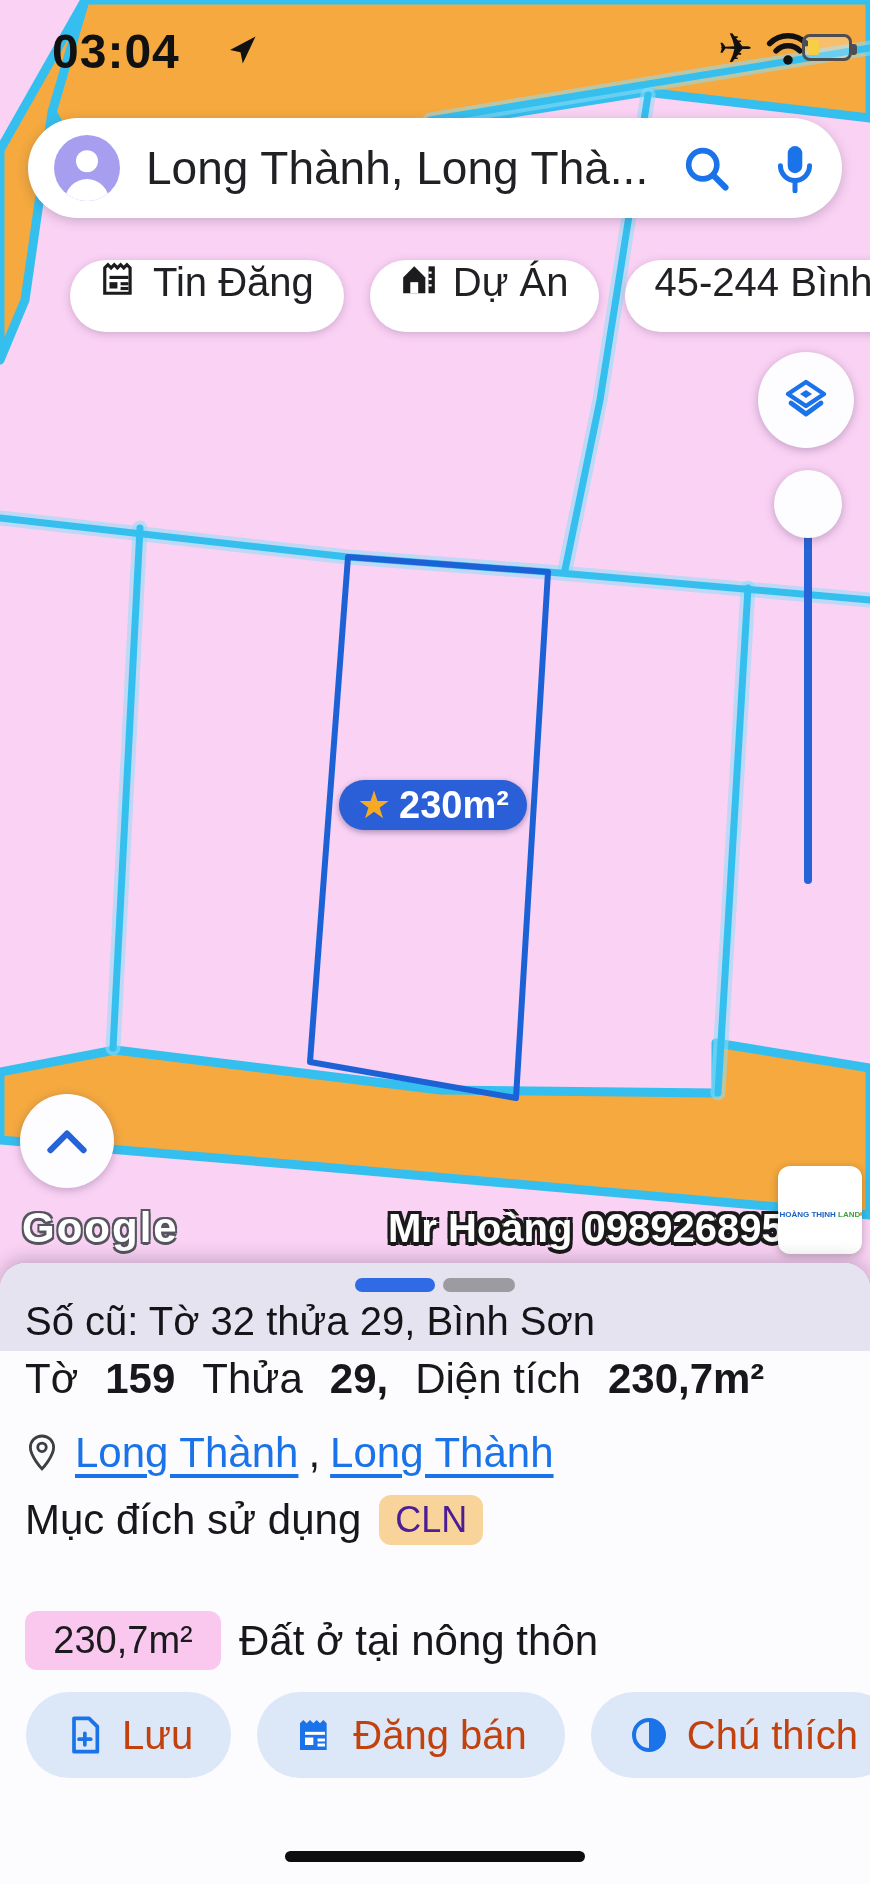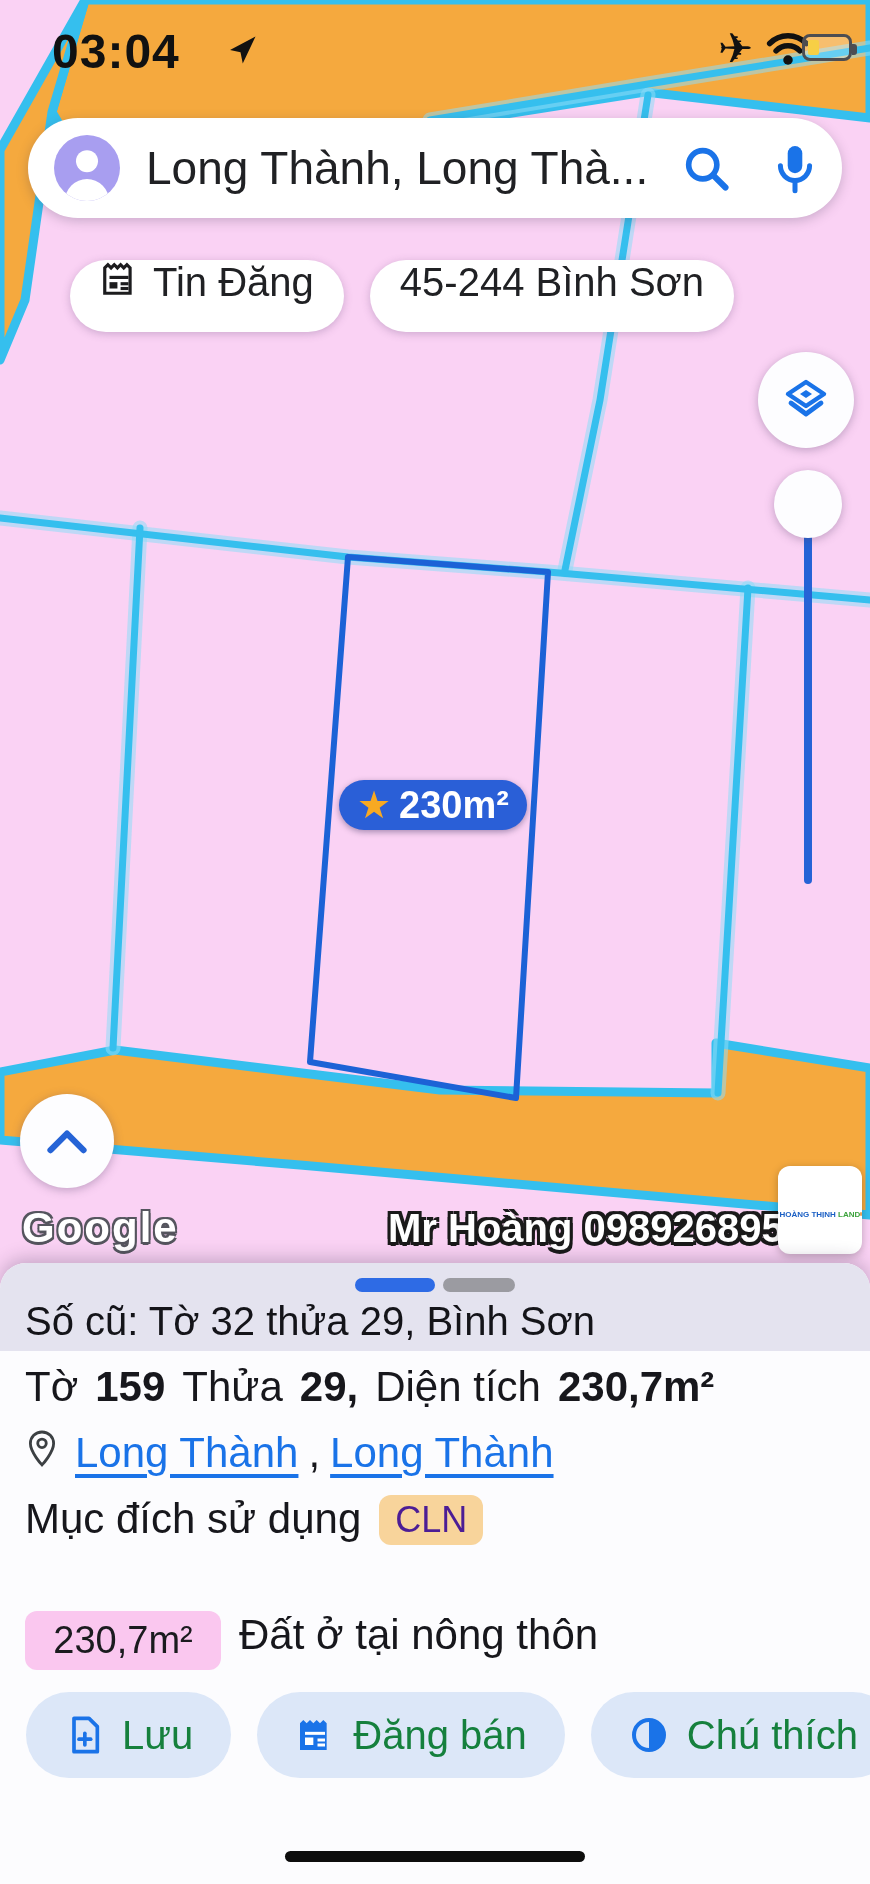--- a/index.html
+++ b/index.html
@@ -48,33 +48,33 @@
   .brand-caption .b{color:#1a5fc4;} .brand-caption .g{color:#3da33d;}
   .brand-tag{width:64px;height:4px;border-radius:2px;background:#e8882a;margin-top:2px;opacity:.8;}
 
   
   .sheet{left:0;top:1263px;width:870px;height:621px;background:#fcfcfe;border-radius:26px 26px 0 0;box-shadow:0 -4px 18px rgba(40,30,60,.25);}
   .sheet-head{position:absolute;left:0;top:0;width:100%;height:88px;background:var(--row_bg,#e4e3ef);border-radius:26px 26px 0 0;}
   .handles{position:absolute;left:355px;top:15px;display:flex;gap:8px;}
   .handle{height:14px;border-radius:7px;}
   .handle.blue{width:80px;background:#2e6be5;}
   .handle.gray{width:72px;background:#9b9ba1;}
-  .row{position:absolute;left:25px;display:flex;font-size:42px;color:#17171c;white-space:nowrap;}
+  .row{position:absolute;left:25px;display:flex;align-items:center;font-size:42px;color:#17171c;white-space:nowrap;}
   .r1{top:36px;font-size:40px;color:#141419;}
-  .r2{top:100px;gap:17px;}
+  .r2{top:92px;gap:27px;}
   .r2 b{font-weight:700;}
   .r3{top:166px;gap:10px;}
   .link{color:#1a73e8;text-decoration:underline;text-underline-offset:7px;}
   .r4{top:232px;gap:18px;}
   .badge-purpose{background:var(--purpose_bg,#f8d49b);border-radius:12px;padding:4px 16px;font-size:36px;color:#4c1d95;}
   .r5{top:291px;}
   .r6{top:348px;gap:18px;}
   .badge-area{background:var(--area_bg,#fac7ef);border-radius:12px;min-width:196px;text-align:center;padding:8px 18px;font-size:38px;color:#1b1b1f;}
   .btn-row{position:absolute;left:26px;top:429px;display:flex;gap:26px;width:900px;}
-  .pill-btn{height:86px;border-radius:43px;background:var(--button_bg,#dce7f8);display:flex;align-items:center;gap:18px;padding:0 38px;font-size:40px;color:#15803d;white-space:nowrap;flex:0 0 auto;justify-content:center;}
+  .pill-btn{height:86px;border-radius:43px;background:var(--button_bg,#dce7f8);display:flex;align-items:center;gap:18px;padding:0 38px;font-size:40px;color:#c2410c;white-space:nowrap;flex:0 0 auto;justify-content:center;}
   .home-indicator{position:absolute;left:285px;top:588px;width:300px;height:11px;border-radius:6px;background:#0d0d0d;}
 </style>
 </head>
 <body>
 
 <div class="screen">
 
   <svg class="abs" width="870" height="1263" viewBox="0 0 870 1263" style="left:0;top:0">
     <rect x="0" y="0" width="870" height="1263" fill="#fad2f4"></rect>
     <g stroke="#35bfee" stroke-width="9" stroke-linejoin="round" fill="#f5a93e">
@@ -141,20 +141,31 @@
   <div class="abs chips">
     <div class="chip">
       <svg width="38" height="38" viewBox="0 0 24 24">
         <path d="M3,5 l2,-2 2,2 2,-2 2,2 2,-2 2,2 2,-2 2,2 v16 h-16 Z" fill="none" stroke="#1c1c1e" stroke-width="2"></path>
         <line x1="6" y1="11" x2="18" y2="11" stroke="#1c1c1e" stroke-width="2"></line>
         <rect x="6" y="14" width="5" height="4" fill="#1c1c1e"></rect>
         <line x1="13" y1="15" x2="18" y2="15" stroke="#1c1c1e" stroke-width="2"></line>
         <line x1="13" y1="18" x2="18" y2="18" stroke="#1c1c1e" stroke-width="2"></line>
       </svg>
       <span>Tin Đăng</span>
+    </div>
+    <div class="chip">
+      <svg width="38" height="38" viewBox="0 0 24 24">
+        <path d="M2,11 L9,4 L16,11 V21 H2 Z" fill="#1c1c1e"></path>
+        <rect x="6.5" y="14" width="5" height="7" fill="#fff"></rect>
+        <rect x="18" y="4" width="4" height="17" fill="#1c1c1e"></rect>
+        <line x1="18" y1="8" x2="20" y2="8" stroke="#fff" stroke-width="1.4"></line>
+        <line x1="18" y1="12" x2="20" y2="12" stroke="#fff" stroke-width="1.4"></line>
+        <line x1="18" y1="16" x2="20" y2="16" stroke="#fff" stroke-width="1.4"></line>
+      </svg>
+      <span>Dự Án</span>
     </div>
     <div class="chip">
       <span>45-244 Bình Sơn</span>
     </div>
   </div>
 
   <div class="abs round-btn layers-btn">
     <svg width="48" height="48" viewBox="0 0 24 24">
       <path d="M12,3 L21,9 L12,15 L3,9 Z" fill="none" stroke="#1a73e8" stroke-width="2.2" stroke-linejoin="round"></path>
       <path d="M12,7 L15,9 L12,11 L9,9 Z" fill="#1a73e8"></path>

